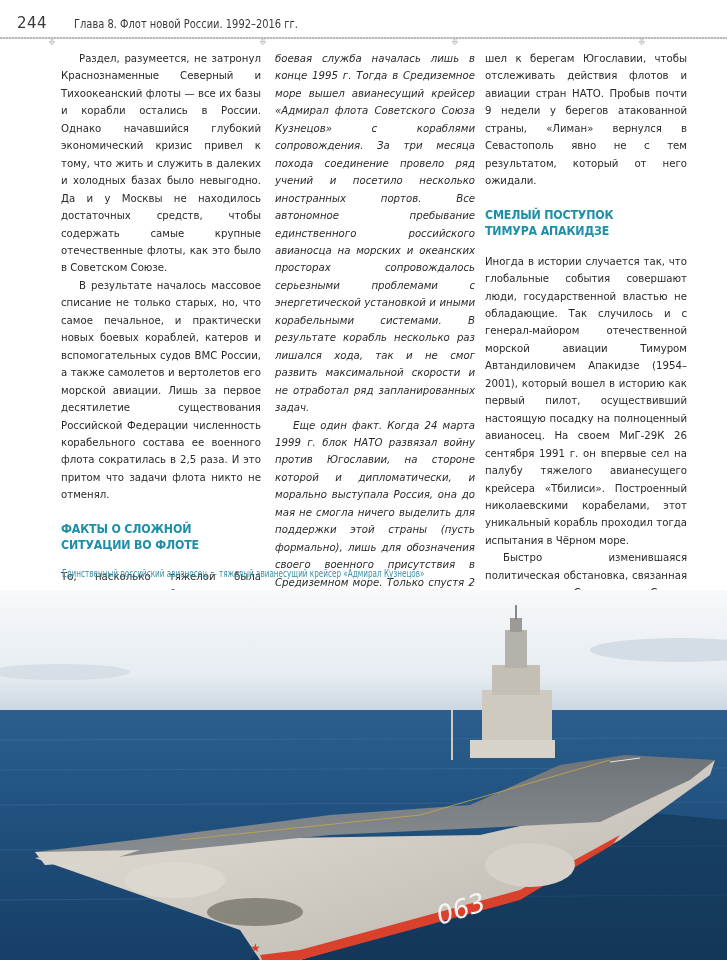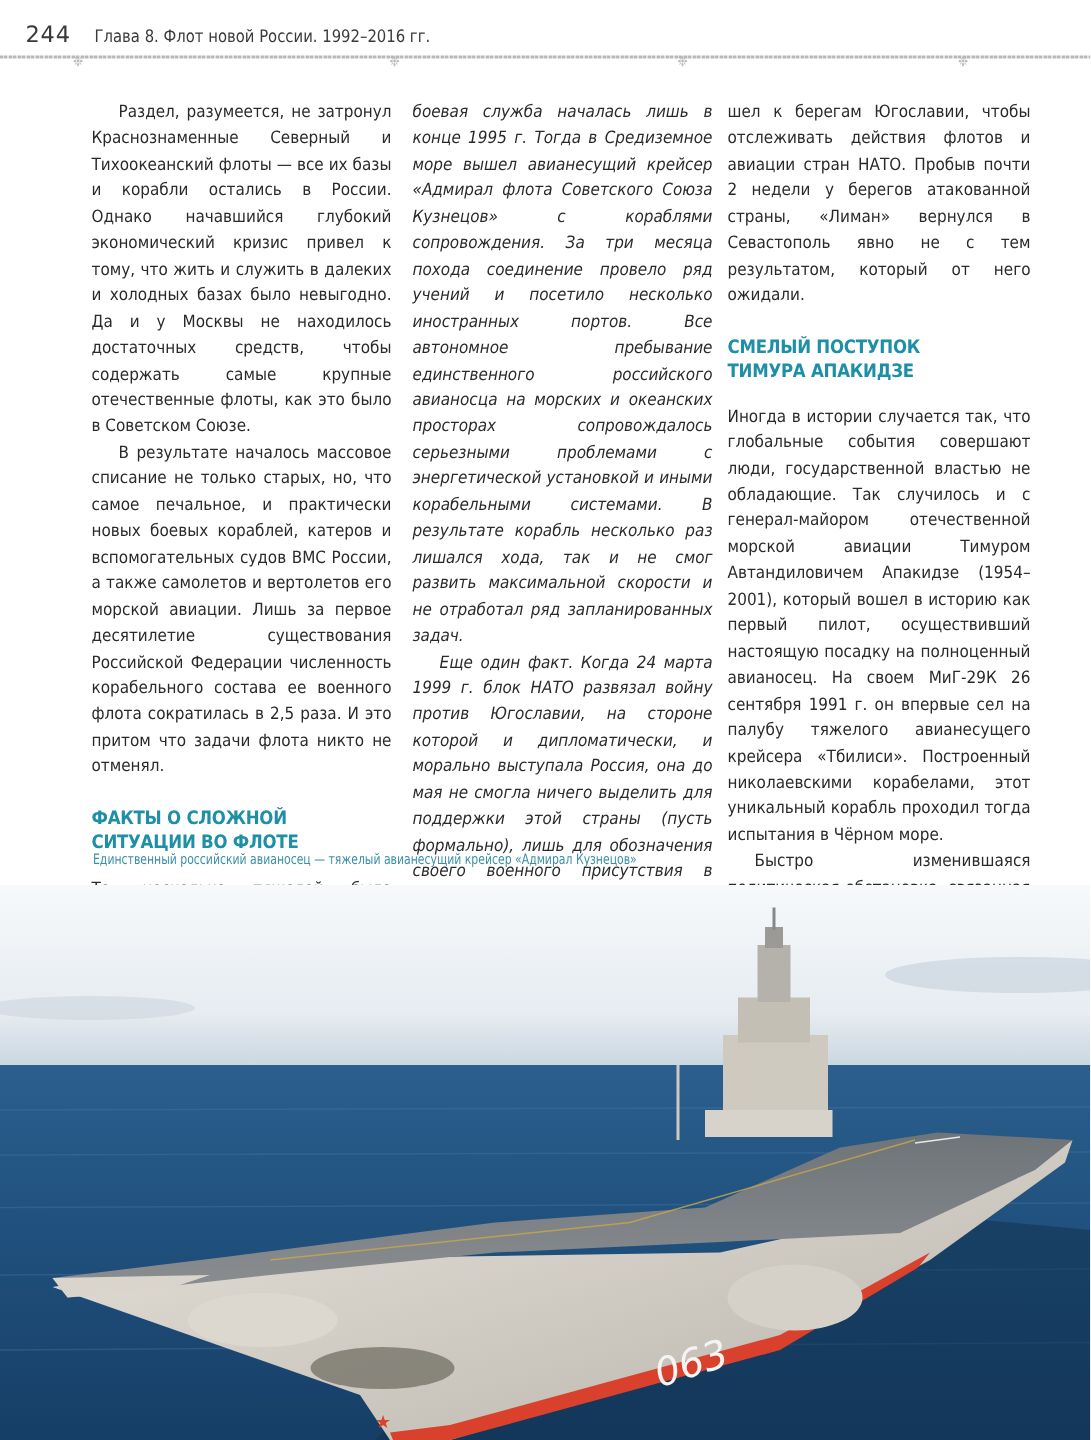--- a/index.html
+++ b/index.html
@@ -1,27 +1,27 @@
 <!DOCTYPE html>
 <html><head>
 <meta charset="utf-8">
 <style>
   * { box-sizing: border-box; margin: 0; padding: 0; }
   html, body { width: 727px; height: 960px; background: #ffffff; overflow: hidden; }
   body { position: relative; font-family: "DejaVu Sans Condensed", "DejaVu Sans", sans-serif; color: #2a2a2a; }
 
-  .running-head { position: absolute; left: 17px; top: 14px; height: 20px; display: flex; align-items: baseline; gap: 16px; }
+  .running-head { position: absolute; left: 17px; top: 14px; height: 20px; display: flex; align-items: baseline; gap: 27px; }
   .page-number { font-family: "DejaVu Sans", sans-serif; font-size: 15px; color: #3a3a3a; letter-spacing: 0.5px; }
   .chapter-title { font-family: "DejaVu Sans", sans-serif; font-size: 11.5px; color: #3a3a3a; transform: scaleX(0.86); transform-origin: left center; white-space: nowrap; }
 
   .ornament-rule { position: absolute; left: 0; top: 37px; width: 727px; height: 2px;
     background: repeating-linear-gradient(90deg, #b8b8b8 0 2px, #e0e0e0 2px 3px); }
   .ornament-flower { position: absolute; top: 38px; width: 12px; height: 9px; color: #bdbdbd; font-size: 9px; line-height: 9px; text-align: center; }
 
-  .column { position: absolute; top: 66px; width: 200px; font-size: 11.3px; line-height: 17.45px; text-align: justify; }
+  .column { position: absolute; top: 50px; width: 200px; font-size: 11.3px; line-height: 17.45px; text-align: justify; }
   .column p { text-indent: 18px; hyphens: manual; }
   .column p.noindent { text-indent: 0; }
   .col-1 { left: 61px; }
   .col-2 { left: 275px; font-style: italic; }
   .col-3 { left: 485px; width: 202px; }
 
   .section-heading { font-family: "DejaVu Sans", sans-serif; font-weight: bold; color: #1d8fa6; font-size: 12.3px; line-height: 16px; letter-spacing: -0.2px; text-transform: uppercase; transform: scaleX(0.9); transform-origin: left; white-space: nowrap; }
   .col-1 .section-heading { margin-top: 17px; margin-bottom: 15px; }
   .col-3 .section-heading { margin-top: 17px; margin-bottom: 14px; }
 
@@ -53,21 +53,21 @@
   </div>
   <p class="noindent">То, насколько тяжелой была ситуация с российским военным флотом, говорят хотя бы такие факты. Его первая</p>
 </div>
 
 <div class="column col-2">
   <p class="noindent">боевая служба началась лишь в конце 1995 г. Тогда в Средиземное море вышел авианесущий крейсер «Адмирал флота Советского Союза Кузнецов» с кораблями сопровождения. За три месяца похода соединение провело ряд учений и посетило несколько иностранных портов. Все автономное пребывание единственного российского авианосца на морских и океанских просторах сопровождалось серьезными проблемами с энергетической установкой и иными корабельными системами. В результате корабль несколько раз лишался хода, так и не смог развить максимальной скорости и не отработал ряд запланированных задач.</p>
   <p>Еще один факт. Когда 24 марта 1999 г. блок НАТО развязал войну против Югославии, на стороне которой и дипломатически, и морально выступала Россия, она до мая не смогла ничего выделить для поддержки этой страны (пусть формально), лишь для обозначения своего военного присутствия в Средиземном море. Только спустя 2 месяца после начала военных событий средний разведывательный корабль Черноморского флота «Лиман» вы-</p>
 </div>
 
 <div class="column col-3">
-  <p class="noindent">шел к берегам Югославии, чтобы отслеживать действия флотов и авиации стран НАТО. Пробыв почти 2 недели у берегов атакованной страны, «Лиман» вернулся в Севастополь явно не с тем результатом, который от него ожидали.</p>
+  <p class="noindent">шел к берегам Югославии, чтобы отслеживать действия флотов и авиации стран НАТО. Пробыв почти 9 недели у берегов атакованной страны, «Лиман» вернулся в Севастополь явно не с тем результатом, который от него ожидали.</p>
   <div class="section-heading">
     <div>СМЕЛЫЙ ПОСТУПОК</div>
     <div>ТИМУРА АПАКИДЗЕ</div>
   </div>
   <p class="noindent">Иногда в истории случается так, что глобальные события совершают люди, государственной властью не обладающие. Так случилось и с генерал-майором отечественной морской авиации Тимуром Автандиловичем Апакидзе (1954–2001), который вошел в историю как первый пилот, осуществивший настоящую посадку на полноценный авианосец. На своем МиГ-29К 26 сентября 1991 г. он впервые сел на палубу тяжелого авианесущего крейсера «Тбилиси». Построенный николаевскими корабелами, этот уникальный корабль проходил тогда испытания в Чёрном море.</p>
   <p>Быстро изменившаяся политическая обстановка, связанная с распадом Советского Союза, заставила и политиков, и военных моряков делать</p>
 </div>
 
 <div class="caption">Единственный российский авианосец — тяжелый авианесущий крейсер «Адмирал Кузнецов»</div>
 

